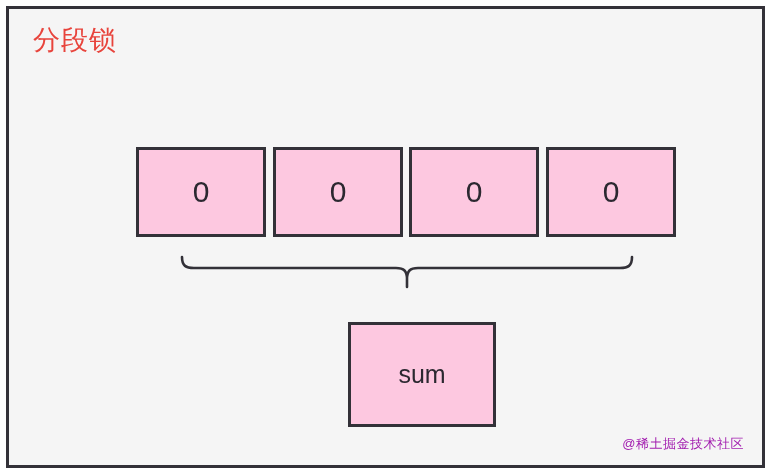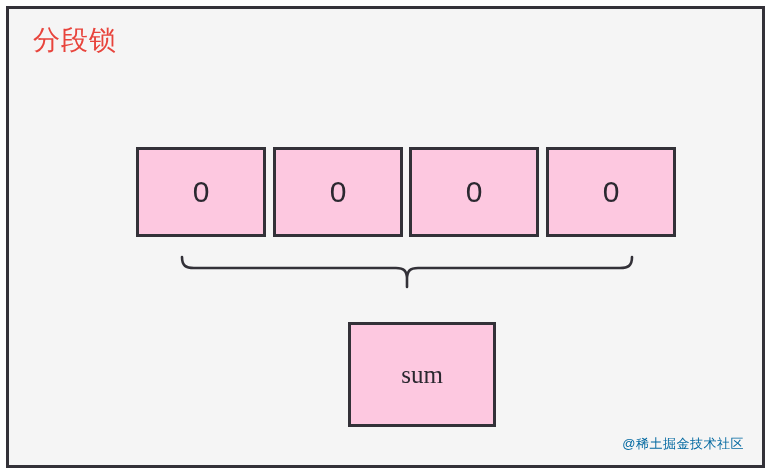--- a/index.html
+++ b/index.html
@@ -76,28 +76,27 @@
     width: 148px;
     height: 105px;
     box-sizing: border-box;
     border: 3px solid #333138;
     background: #fdc8e0;
     display: flex;
     align-items: center;
     justify-content: center;
     color: #2b2830;
     font-size: 25px;
-    font-family: Liberation Serif, serif;
   }
   #watermark {
     position: absolute;
     right: 18px;
     bottom: 12px;
     font-size: 13px;
-    color: #0369a1;
+    color: #a21caf;
     white-space: nowrap;
     letter-spacing: 0.5px;
   }
 </style>
 </head>
 <body>
 
 <div id="canvas">
   <div id="frame">
 

